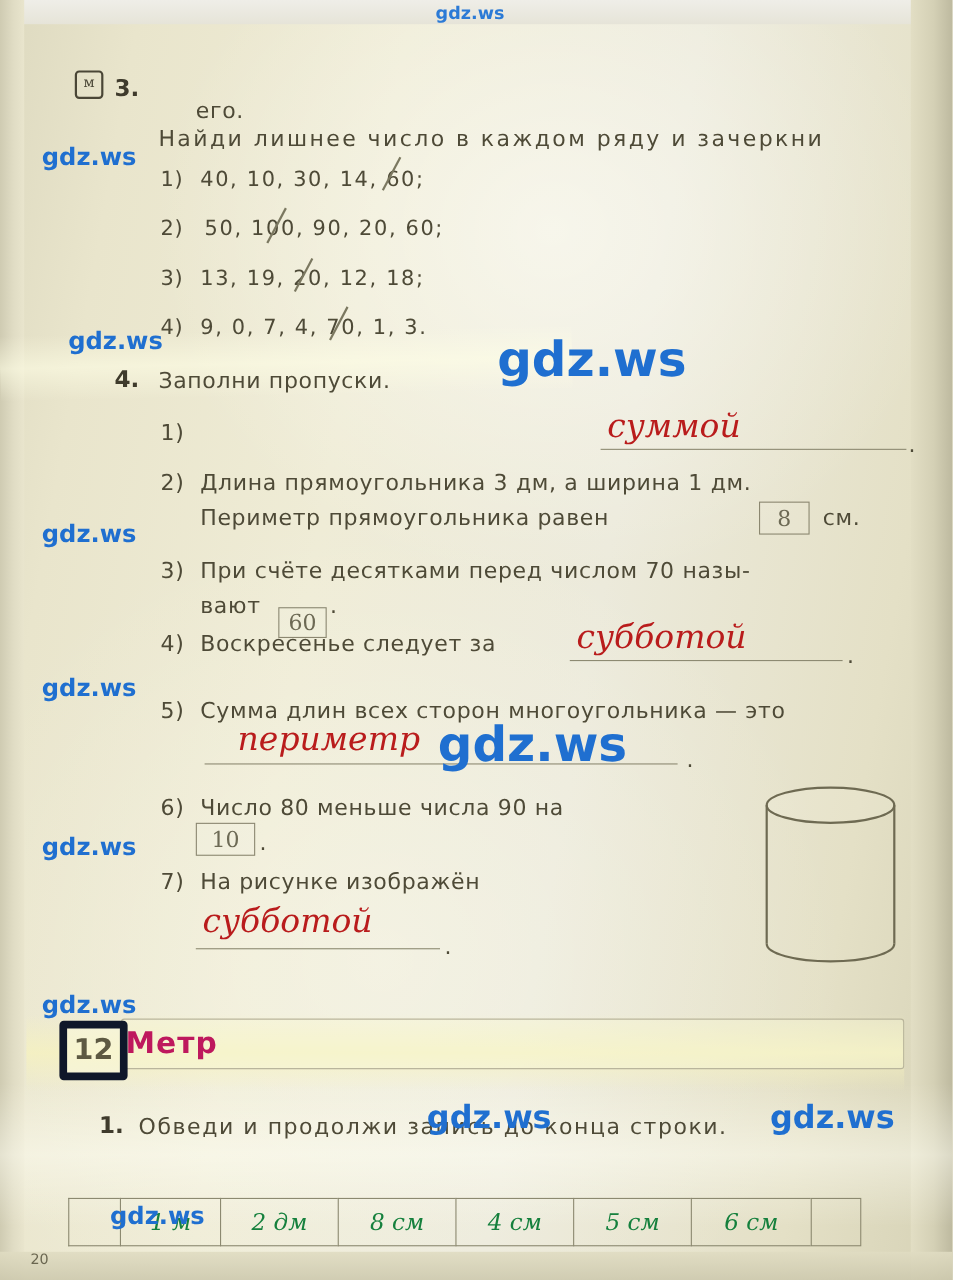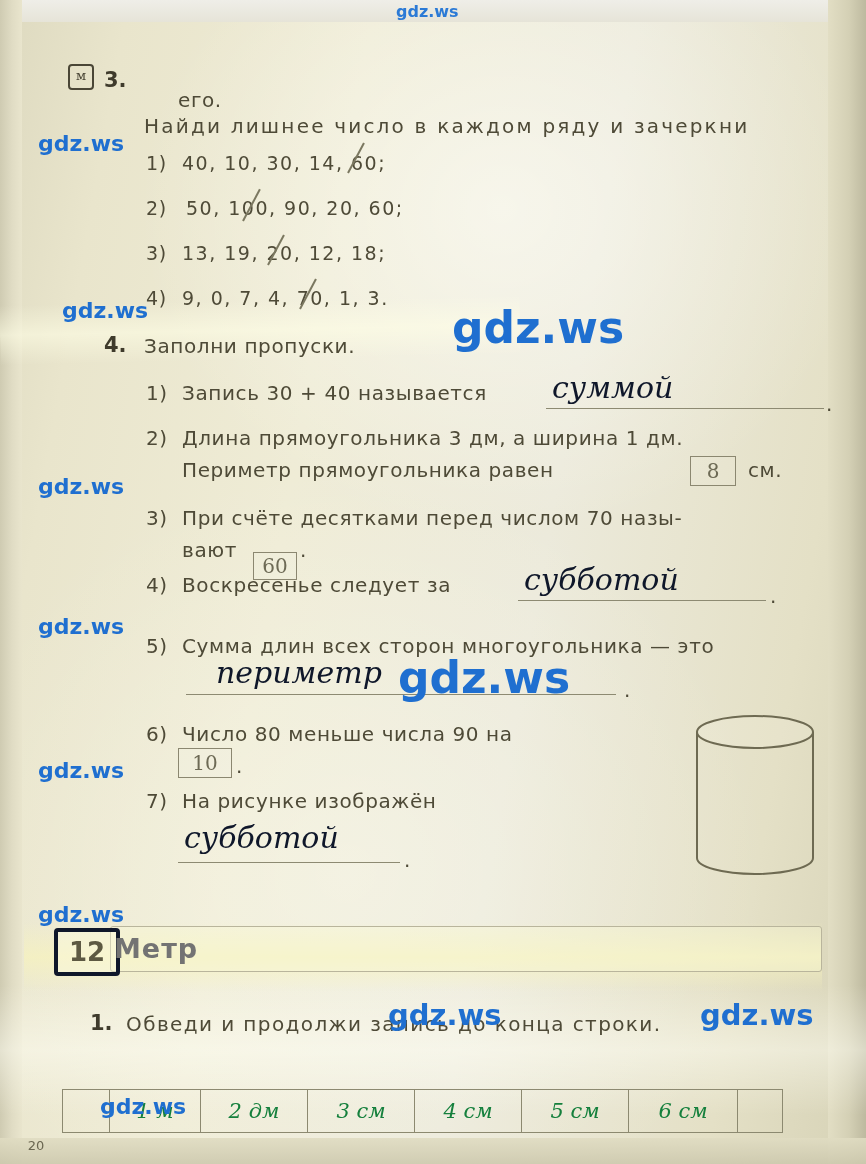--- a/index.html
+++ b/index.html
@@ -98,21 +98,21 @@
     line-height: 20px;
     text-align: center;
     font-family: "DejaVu Serif", serif;
   }
 
   
   .hand {
     position: absolute;
     font-family: "DejaVu Serif", serif;
     font-style: italic;
-    color: #0f172a;
+    color: #b91c1c;
     white-space: nowrap;
   }
   .hand-lg { font-size: 30px; }
   .hand-line {
     position: absolute;
     height: 1px;
     background: #8d8a72;
   }
   .strike {
     position: absolute;
@@ -140,39 +140,38 @@
     left: 694px; top: 714px;
     width: 122px; height: 166px;
   }
   .cyl svg { display:block; }
 
   
   .sec-box {
     position: absolute;
     left: 54px; top: 928px;
     width: 48px; height: 40px;
-    border: 4px solid #0f172a;
+    border: 7px solid #0f172a;
     border-radius: 4px;
     background: rgba(255,255,230,0.35);
-    padding-left: 10px;
   }
   .sec-box span {
     position:absolute; left:0; right:0; top:50%;
     transform: translateY(-50%);
     text-align:center;
     font-size: 26px; font-weight: bold;
     color: #5d5942;
     font-family: "DejaVu Sans", sans-serif;
   }
   .sec-title {
     position: absolute;
     left: 114px; top: 933px;
     font-size: 27px;
     font-weight: bold;
-    color: #737373;
+    color: #be185d;
     font-family: "DejaVu Sans", sans-serif;
     letter-spacing: 1px;
   }
   .sec-bar {
     position: absolute;
     left: 110px; top: 926px; right: 44px; height: 44px;
     border: 1px solid #b9b59c;
     border-radius: 3px;
     background: rgba(250,248,214,0.35);
   }
@@ -258,21 +257,20 @@
   <div class="strike" style="left:268px; top:264px; width:34px; transform:rotate(-62deg);"></div>
 
   <div class="txt small-num" style="left:146px; top:287px;">4)</div>
   <div class="txt small-num" style="left:182px; top:287px; letter-spacing:1.5px;">9,  0,  7,  4,  70,  1,  3.</div>
   <div class="strike" style="left:300px; top:308px; width:34px; transform:rotate(-62deg);"></div>
 
   <div class="task-num" style="left:104px; top:333px;">4.</div>
   <div class="txt body-txt" style="left:144px; top:334px;">Заполни  пропуски.</div>
 
   <div class="txt body-txt" style="left:146px; top:381px;">1)</div>
-  <div class="txt body-txt" style="left:182px; top:381px;">Запись  30 + 40  называется</div>
   <div class="hand hand-lg" style="left:552px; top:370px;">суммой</div>
   <div class="hand-line" style="left:546px; top:408px; width:278px;"></div>
   <div class="txt body-txt" style="left:826px; top:392px;">.</div>
 
   <div class="txt body-txt" style="left:146px; top:426px;">2)</div>
   <div class="txt body-txt" style="left:182px; top:426px;">Длина  прямоугольника  3 дм,  а  ширина  1 дм.</div>
   <div class="txt body-txt" style="left:182px; top:458px;">Периметр  прямоугольника  равен</div>
   <div class="ansbox" style="left:690px; top:456px; width:44px; height:28px;">
     <span>8</span>
   </div>
@@ -333,21 +331,21 @@
     <div class="rcell" style="width:46px;">
         <span></span>
       </div>
     <div class="rcell" style="width:90px;">
         <span>1 м</span>
       </div>
     <div class="rcell" style="width:106px;">
         <span>2 дм</span>
       </div>
     <div class="rcell" style="width:106px;">
-        <span>3 см</span>
+        <span>8 см</span>
       </div>
     <div class="rcell" style="width:106px;">
         <span>4 см</span>
       </div>
     <div class="rcell" style="width:106px;">
         <span>5 см</span>
       </div>
     <div class="rcell" style="width:108px;">
         <span>6 см</span>
       </div>

